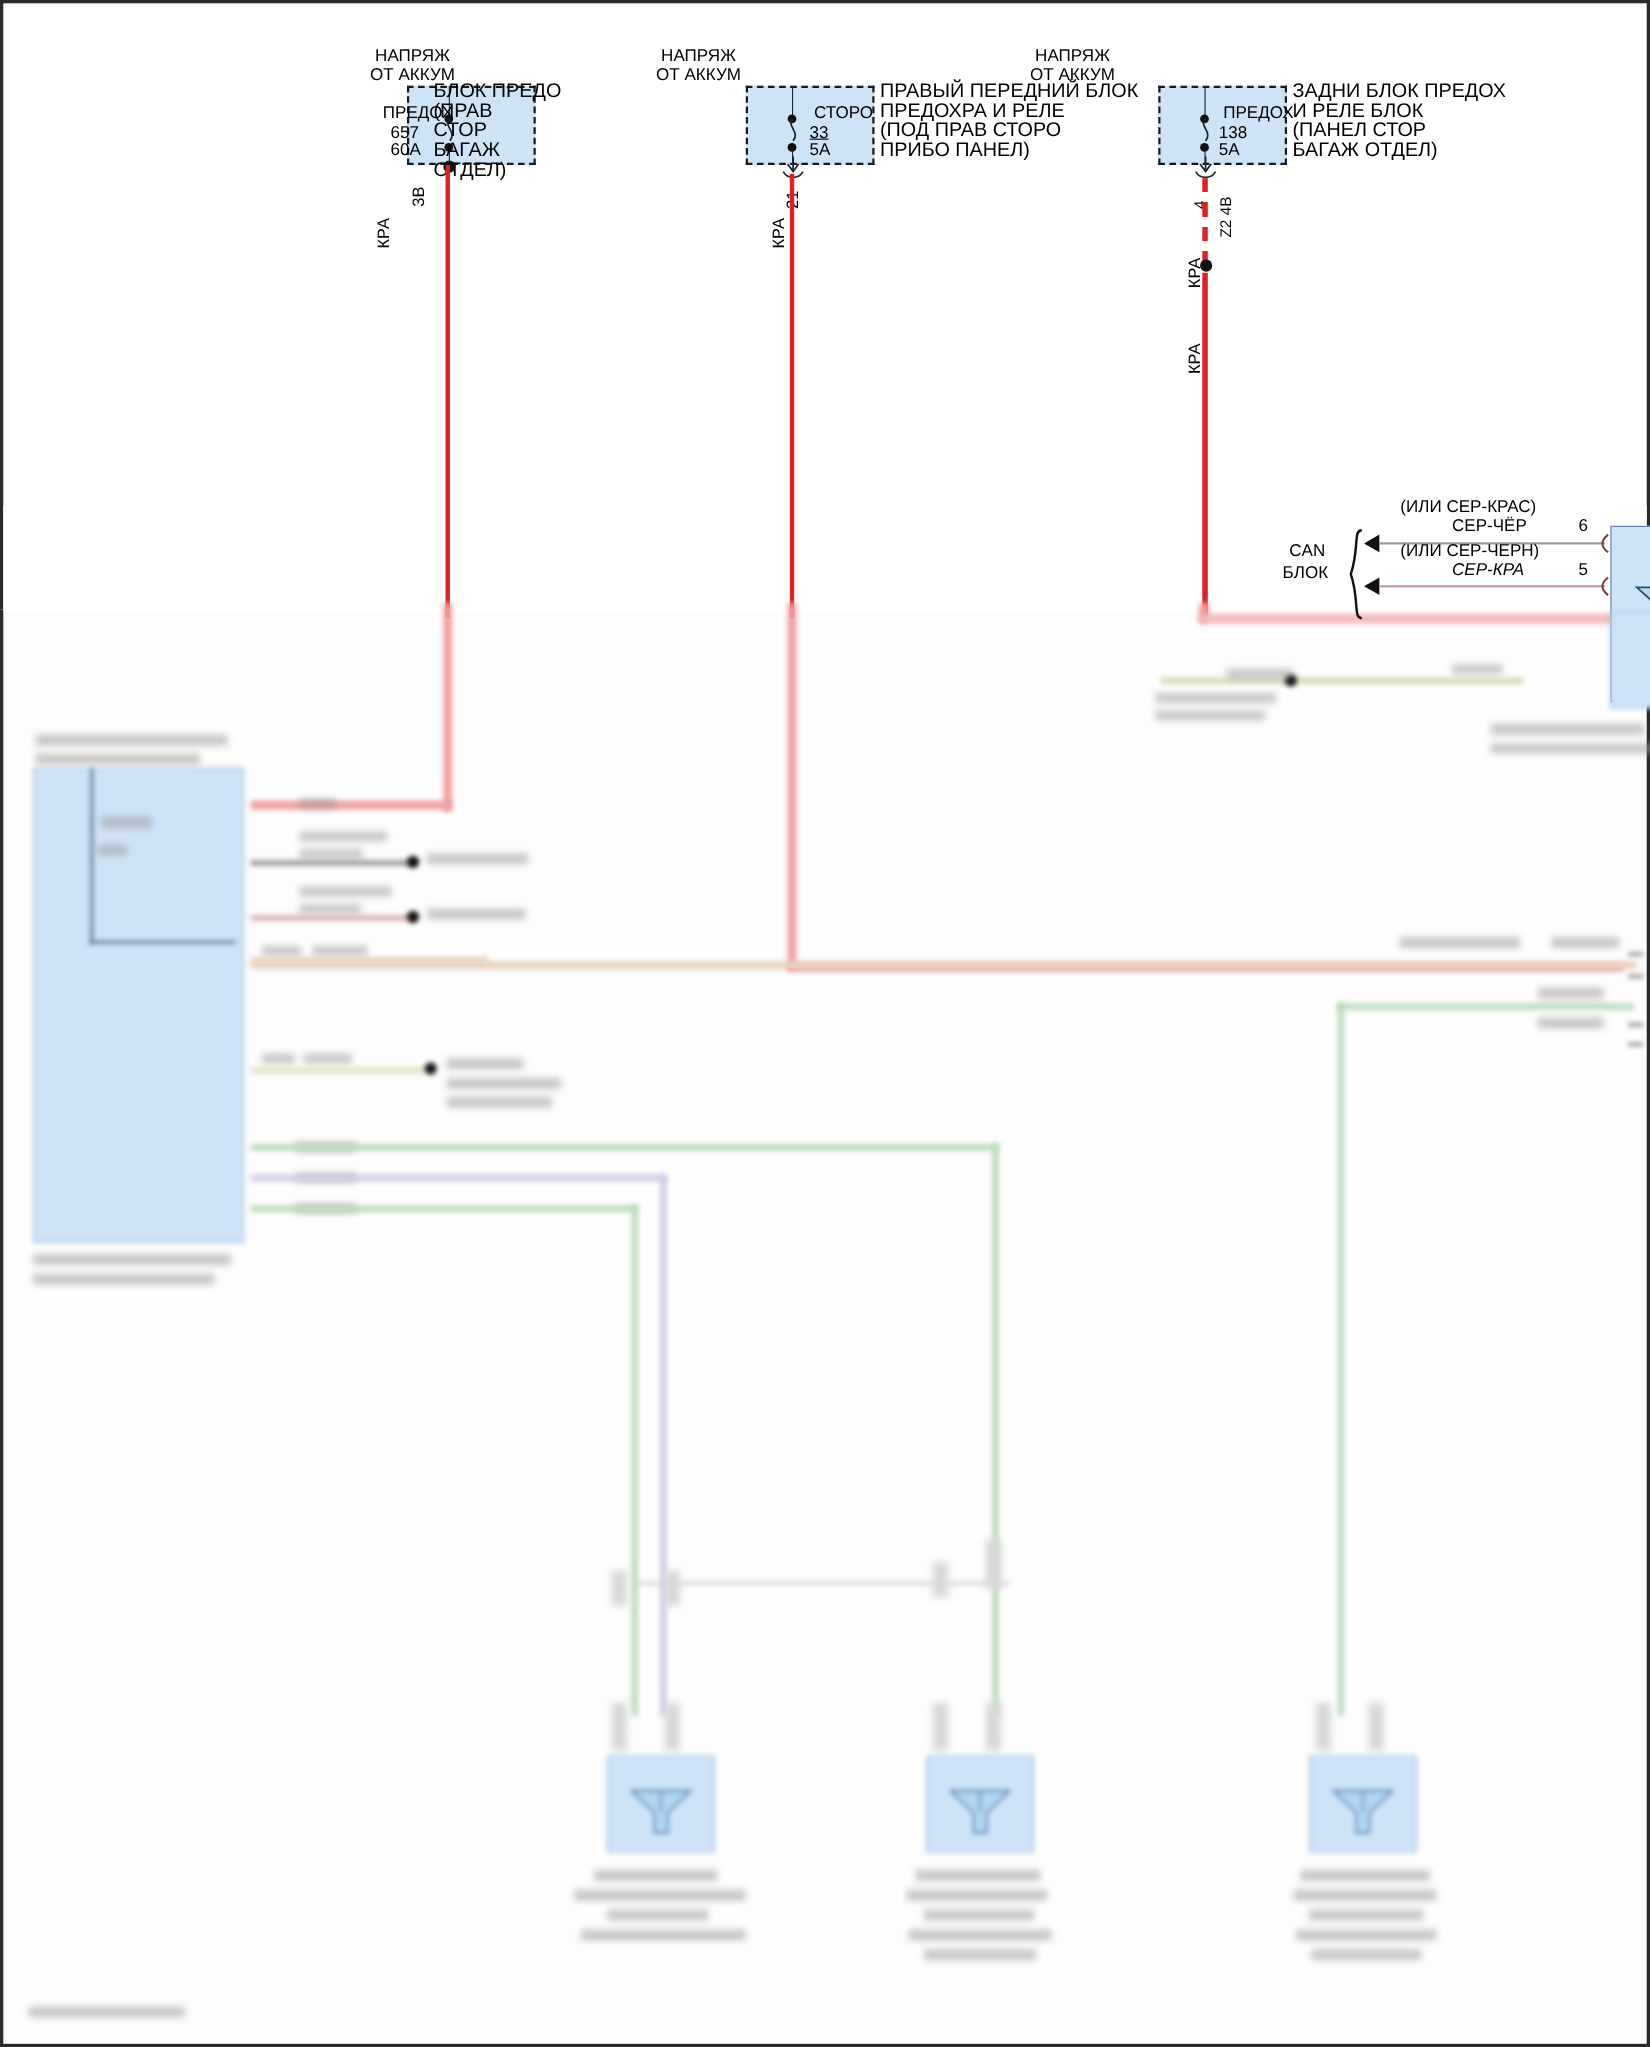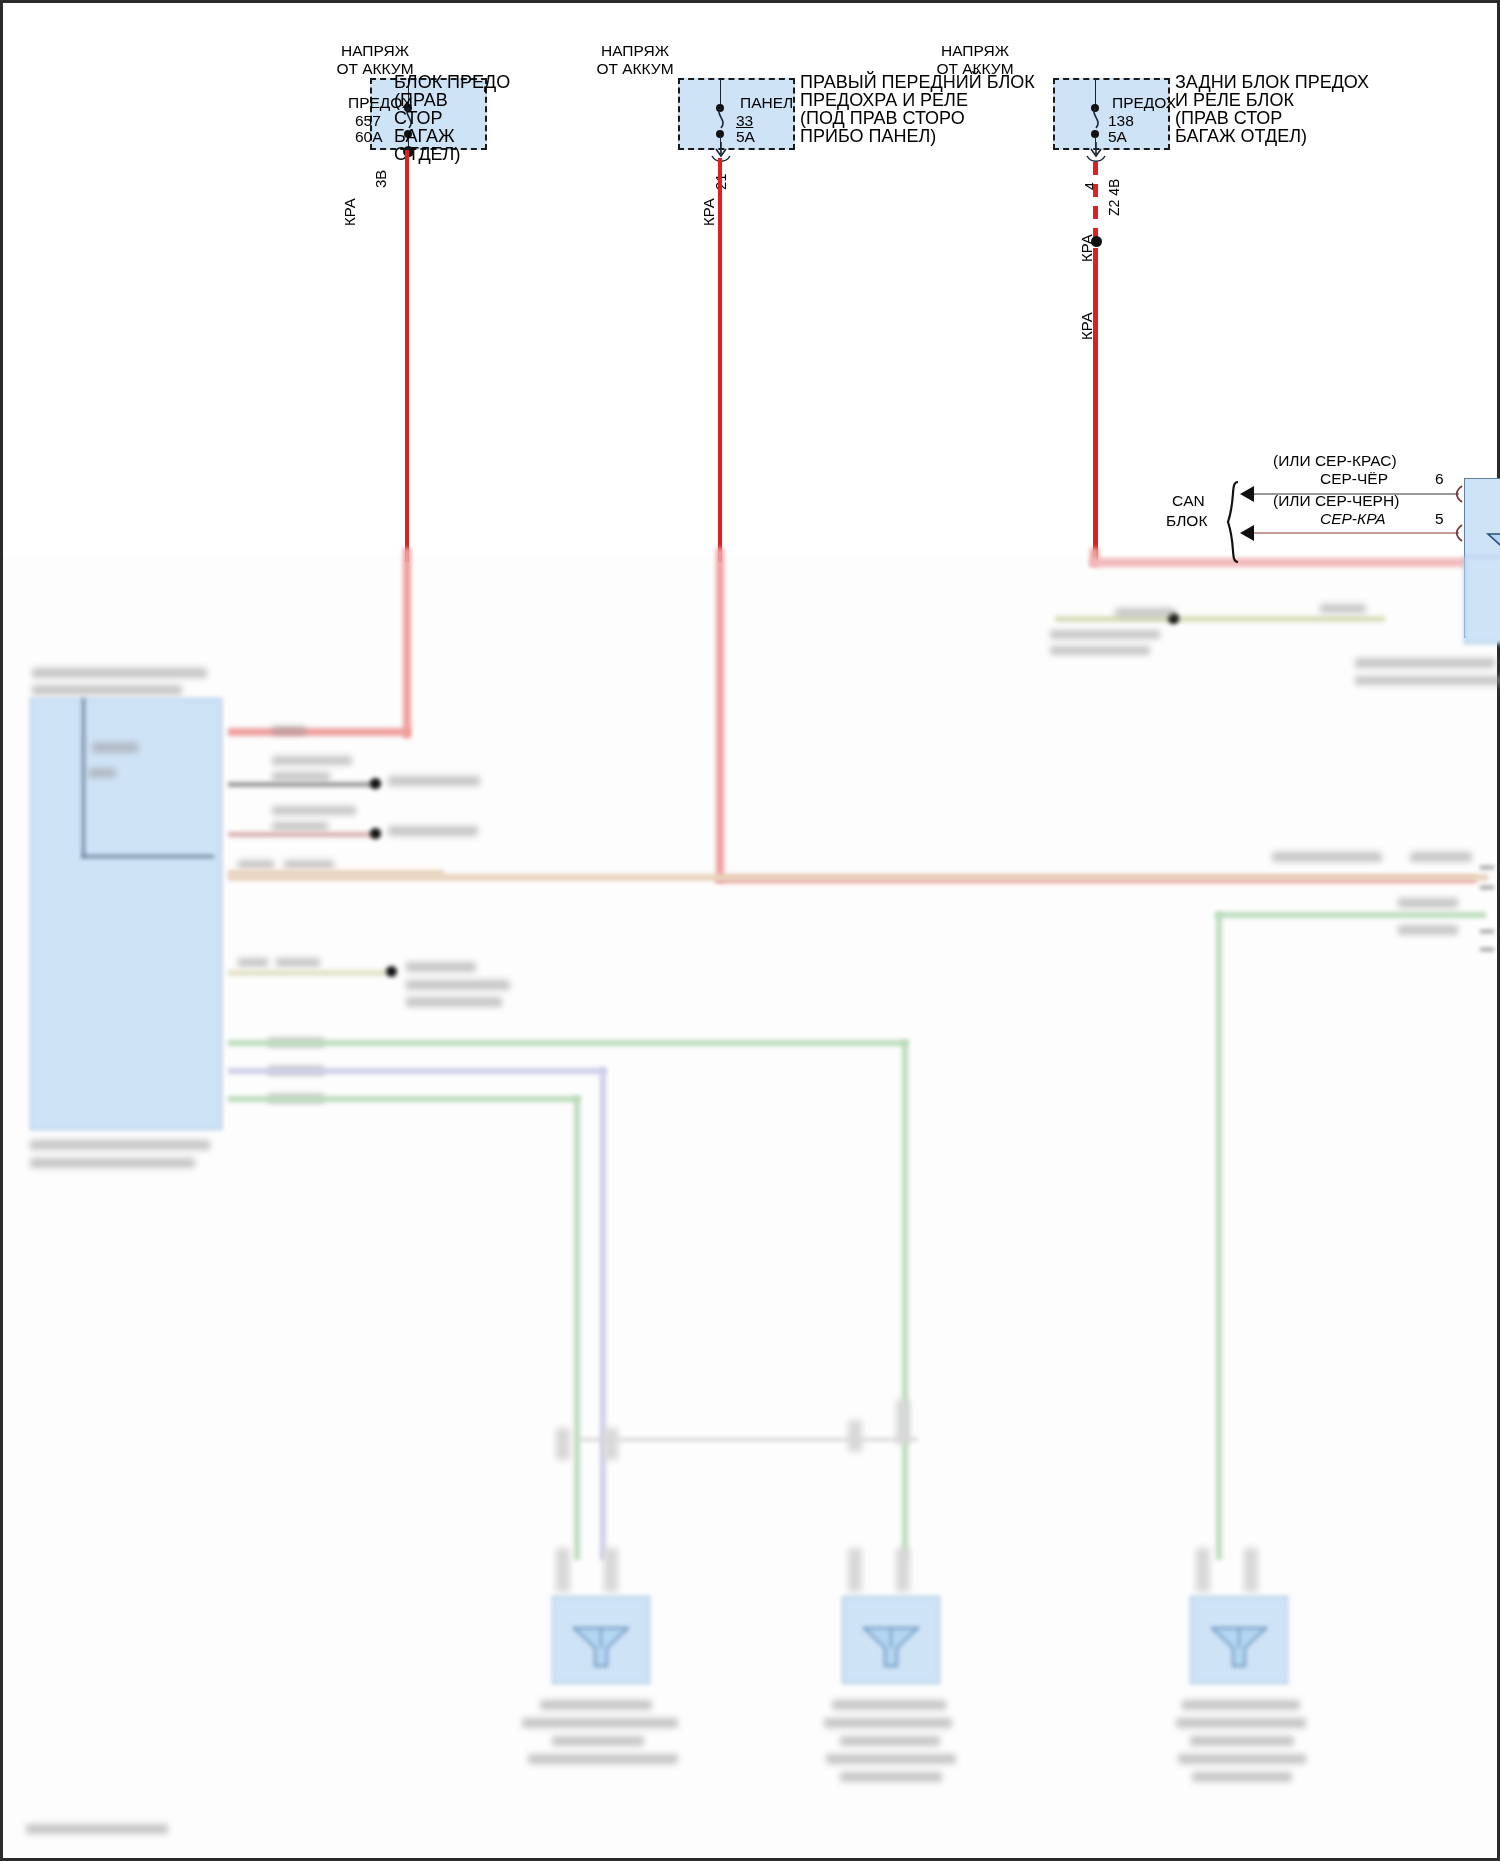--- a/index.html
+++ b/index.html
@@ -144,21 +144,21 @@
     </svg>
     <div class="dot" style="left:716px;top:130px;"></div>
     <div class="stub" style="left:720px;top:136px;height:14px;"></div>
     <svg style="position:absolute;left:712px;top:142px;" width="18" height="16">
       <path d="M9 0 L9 12 M4 7 L9 14 L14 7" stroke="#1a2634" stroke-width="1.6" fill="none"></path>
     </svg>
     <svg style="position:absolute;left:708px;top:154px;" width="26" height="12">
       <path d="M4 2 C8 9, 18 9, 22 2" stroke="#1a2634" stroke-width="1.5" fill="none"></path>
     </svg>
 
-    <div class="lbl" style="left:740px;top:94px;">ПАНЕЛ</div>
+    <div class="lbl" style="left:740px;top:94px;">СТОРО</div>
     <div class="lbl" style="left:736px;top:112px;text-decoration:underline;">33</div>
     <div class="lbl" style="left:736px;top:128px;">5A</div>
 
     <div class="fb-name" style="left:800px;top:73px;">ПРАВЫЙ ПЕРЕДНИЙ БЛОК
 ПРЕДОХРА И РЕЛЕ
 (ПОД ПРАВ СТОРО
 ПРИБО ПАНЕЛ)</div>
 
     <div class="vlabel" style="left:712px;top:190px;">21</div>
     <div class="vlabel" style="left:700px;top:226px;">КРА</div>
@@ -187,21 +187,21 @@
     <svg style="position:absolute;left:1083px;top:154px;" width="26" height="12">
       <path d="M4 2 C8 9, 18 9, 22 2" stroke="#1a2634" stroke-width="1.5" fill="none"></path>
     </svg>
 
     <div class="lbl" style="left:1112px;top:94px;">ПРЕДОХ</div>
     <div class="lbl" style="left:1108px;top:112px;">138</div>
     <div class="lbl" style="left:1108px;top:128px;">5A</div>
 
     <div class="fb-name" style="left:1175px;top:73px;">ЗАДНИ БЛОК ПРЕДОХ
 И РЕЛЕ БЛОК
-(ПРАВ СТОР
+(ПАНЕЛ СТОР
 БАГАЖ ОТДЕЛ)</div>
 
     <div class="vlabel" style="left:1082px;top:190px;font-size:14px;">4</div>
     <div class="vlabel" style="left:1106px;top:216px;font-size:14px;">Z2 4В</div>
     <div class="vlabel" style="left:1078px;top:262px;">КРА</div>
     <div class="vlabel" style="left:1078px;top:340px;">КРА</div>
   </div>
 
   <div class="wire" style="left:1093px;top:162px;width:5px;height:80px;
        background:repeating-linear-gradient(to bottom,#e02020 0 13px,transparent 13px 22px);"></div>

